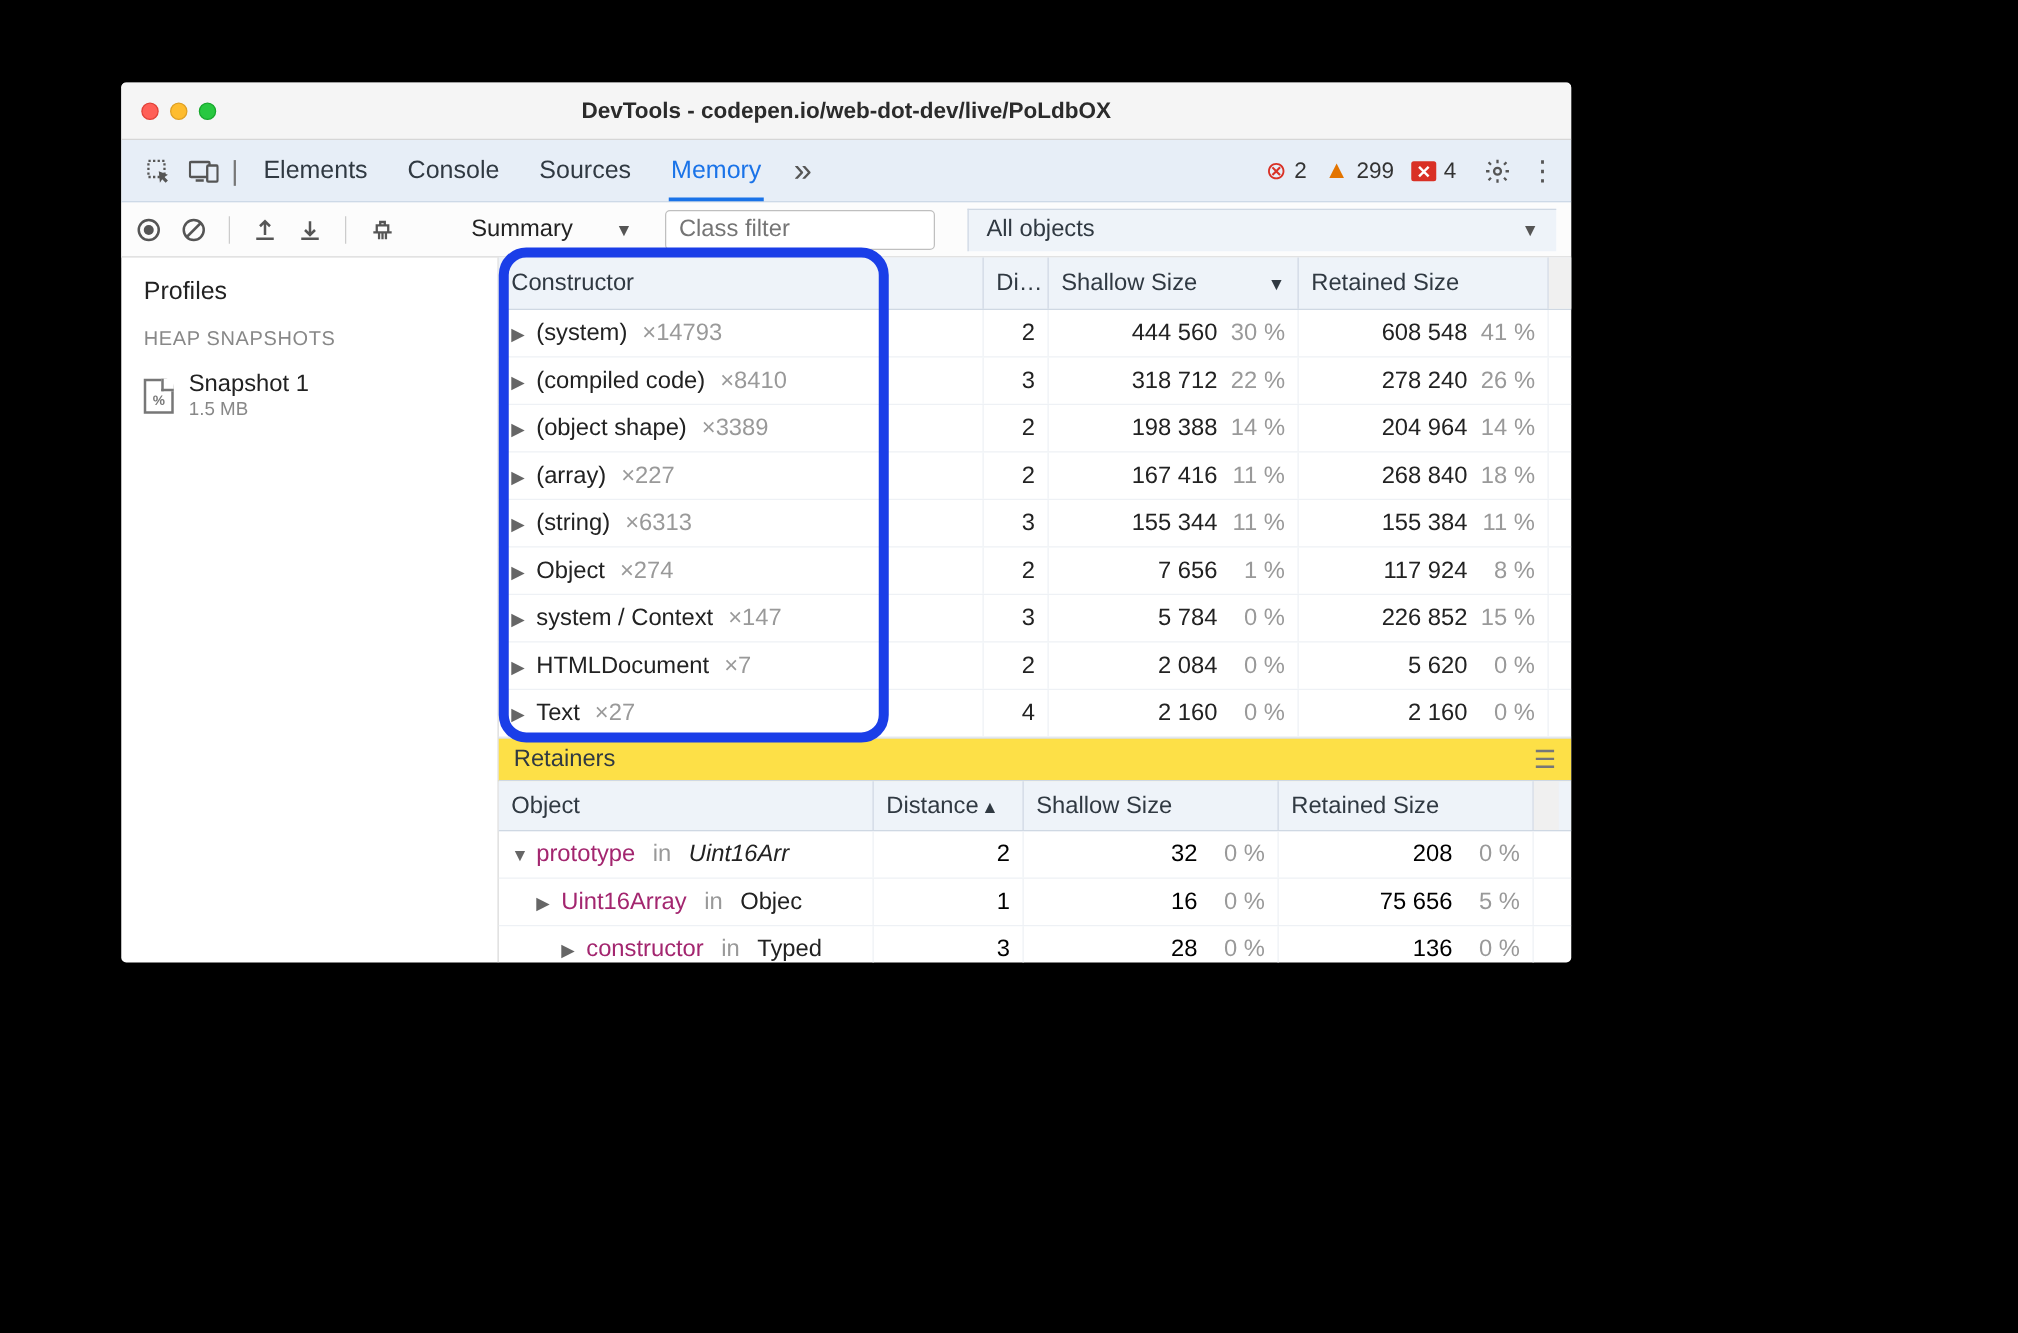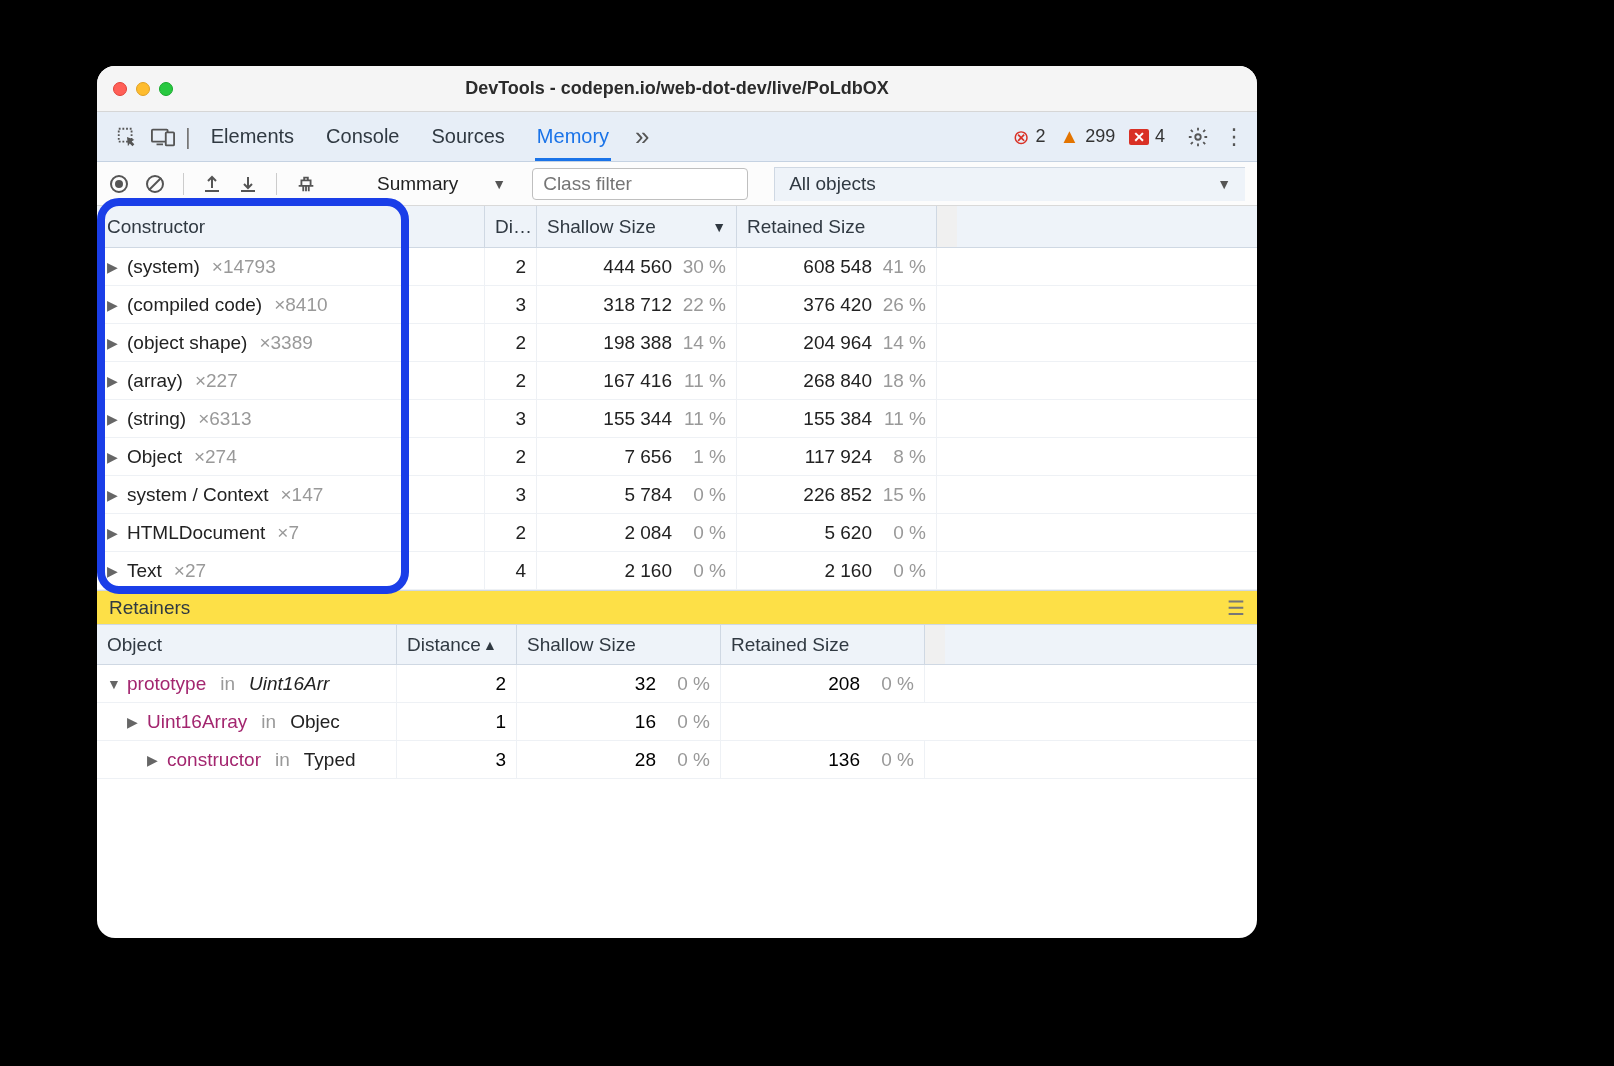--- a/index.html
+++ b/index.html
@@ -1,19 +1,19 @@
 <!DOCTYPE html>
 <html><head>
 <meta charset="utf-8">
 <style>
   * { box-sizing: border-box; margin: 0; padding: 0; font-family: -apple-system, "Helvetica Neue", Arial, sans-serif; }
   body { background: #000; width: 1614px; height: 1066px; position: relative; }
   .window {
-    position: absolute; left: 97px; top: 66px; width: 1160px; height: 872px;
-    background: #fff; border-radius: 18px; overflow: hidden;
+    position: absolute; left: 97px; top: 66px; width: 1160px; height: 704px;
+    background: #fff; border-radius: 4px; overflow: hidden;
     box-shadow: 0 30px 60px rgba(0,0,0,0.6), 0 0 0 1px rgba(0,0,0,0.15);
   }
   .titlebar {
     height: 46px; background: #f5f5f5; border-bottom: 1px solid #d6d6d6;
     display: flex; align-items: center; padding: 0 16px; position: relative;
   }
   .traffic { display: flex; gap: 9px; }
   .dot { width: 14px; height: 14px; border-radius: 50%; }
   .dot.red { background: #ff5f57; border: 1px solid #e14138; }
   .dot.yellow { background: #febc2e; border: 1px solid #dfa023; }
@@ -203,20 +203,31 @@
       <span style="font-size:14px;color:#555">▼</span>
     </div>
     <input class="classfilter" placeholder="Class filter" style="">
     <div class="allobj">
       <span>All objects</span>
       <span style="font-size:14px;color:#555">▼</span>
     </div>
   </div>
 
   <div class="body">
+    <div class="sidebar">
+      <h3>Profiles</h3>
+      <div class="sublabel">HEAP SNAPSHOTS</div>
+      <div class="snapshot">
+        <div class="snapicon">%</div>
+        <div class="meta">
+          <span class="name">Snapshot 1</span>
+          <span class="size">1.5 MB</span>
+        </div>
+      </div>
+    </div>
 
     <div class="main">
       <div class="highlight-box"></div>
 
       <div class="headerrow">
         <div>Constructor</div>
         <div>Di…</div>
         <div>
           <span>Shallow Size</span>
           <span class="sortind">▼</span>
@@ -250,21 +261,21 @@
               <span class="tri">▶</span>
               <span>(compiled code)</span>
               <span class="mult">×8410</span>
             </div>
             <div class="distcol">3</div>
             <div class="num">
               <span>318 712</span>
               <span class="pct">22 %</span>
             </div>
             <div class="num">
-              <span>376 420</span>
+              <span>278 240</span>
               <span class="pct">26 %</span>
             </div>
             <div></div>
           </div>
           <div class="row">
             <div class="cname">
               <span class="tri">▶</span>
               <span>(object shape)</span>
               <span class="mult">×3389</span>
             </div>
@@ -424,20 +435,24 @@
                 <span class="tri">▶</span>
                 <span class="prop">Uint16Array</span>
                 <span class="inword">in</span>
                 <span class="ctxn">Objec</span>
               </div>
               <div class="distcol">1</div>
               <div class="num">
                 <span>16</span>
                 <span class="pct">0 %</span>
               </div>
+              <div class="num">
+                <span>75 656</span>
+                <span class="pct">5 %</span>
+              </div>
               <div></div>
             </div>
             <div class="rrow">
               <div class="cname" style="padding-left:50px">
                 <span class="tri">▶</span>
                 <span class="prop">constructor</span>
                 <span class="inword">in</span>
                 <span class="ctxn">Typed</span>
               </div>
               <div class="distcol">3</div>

